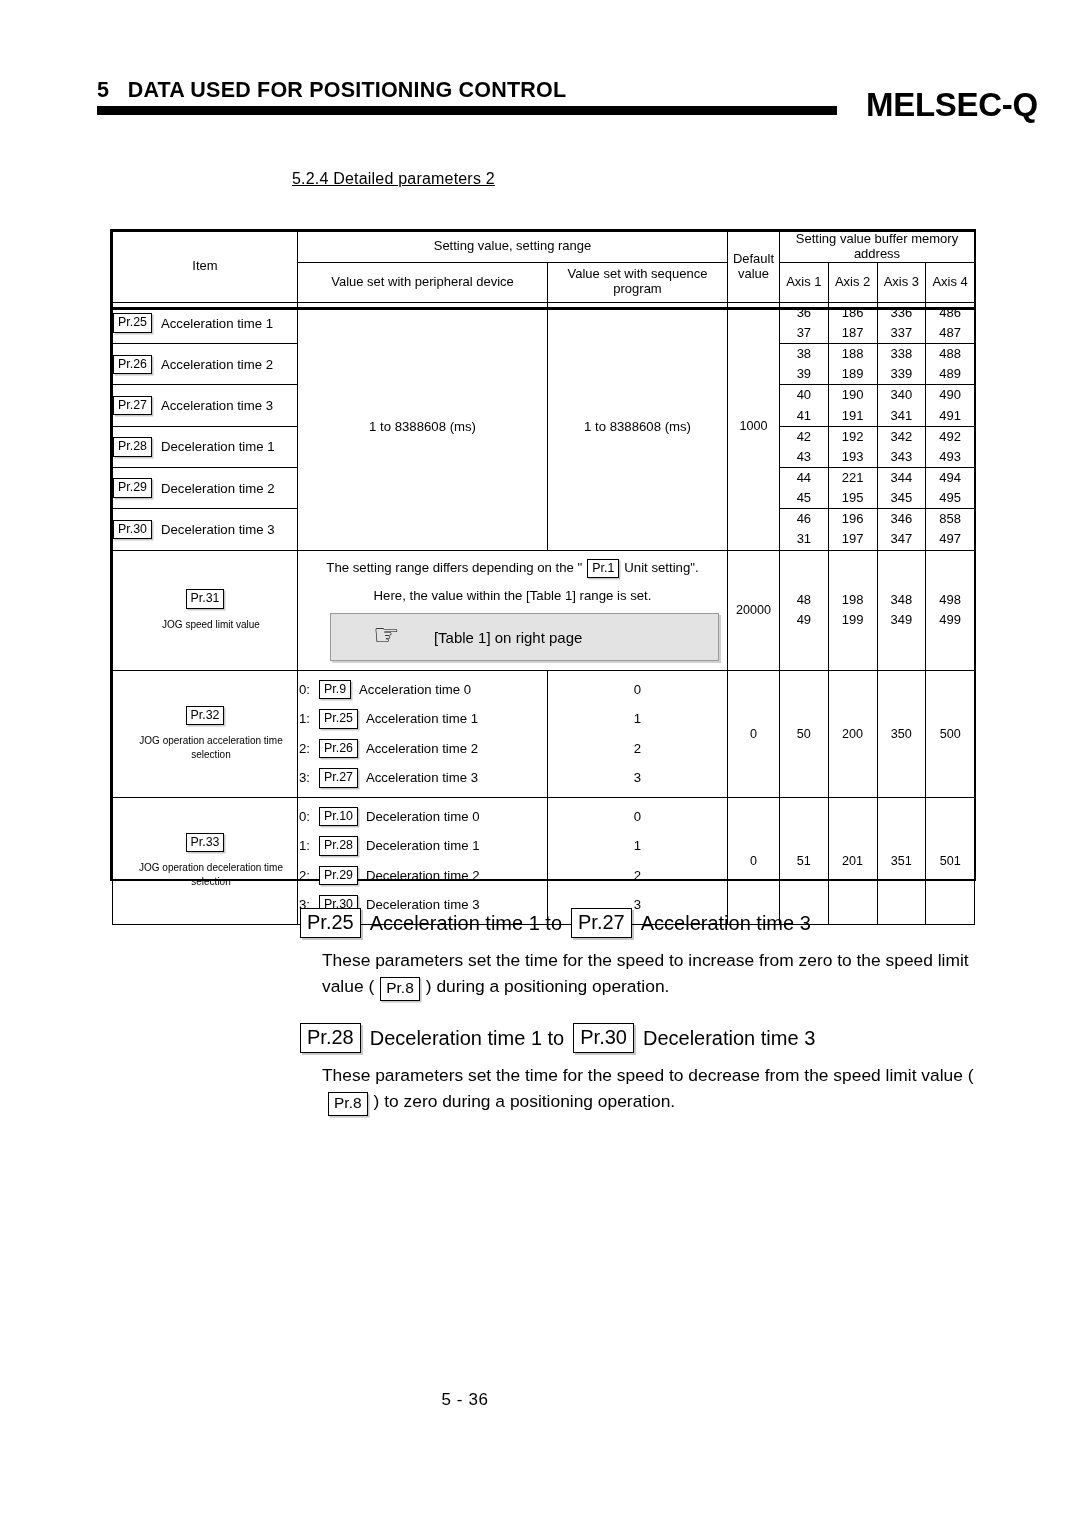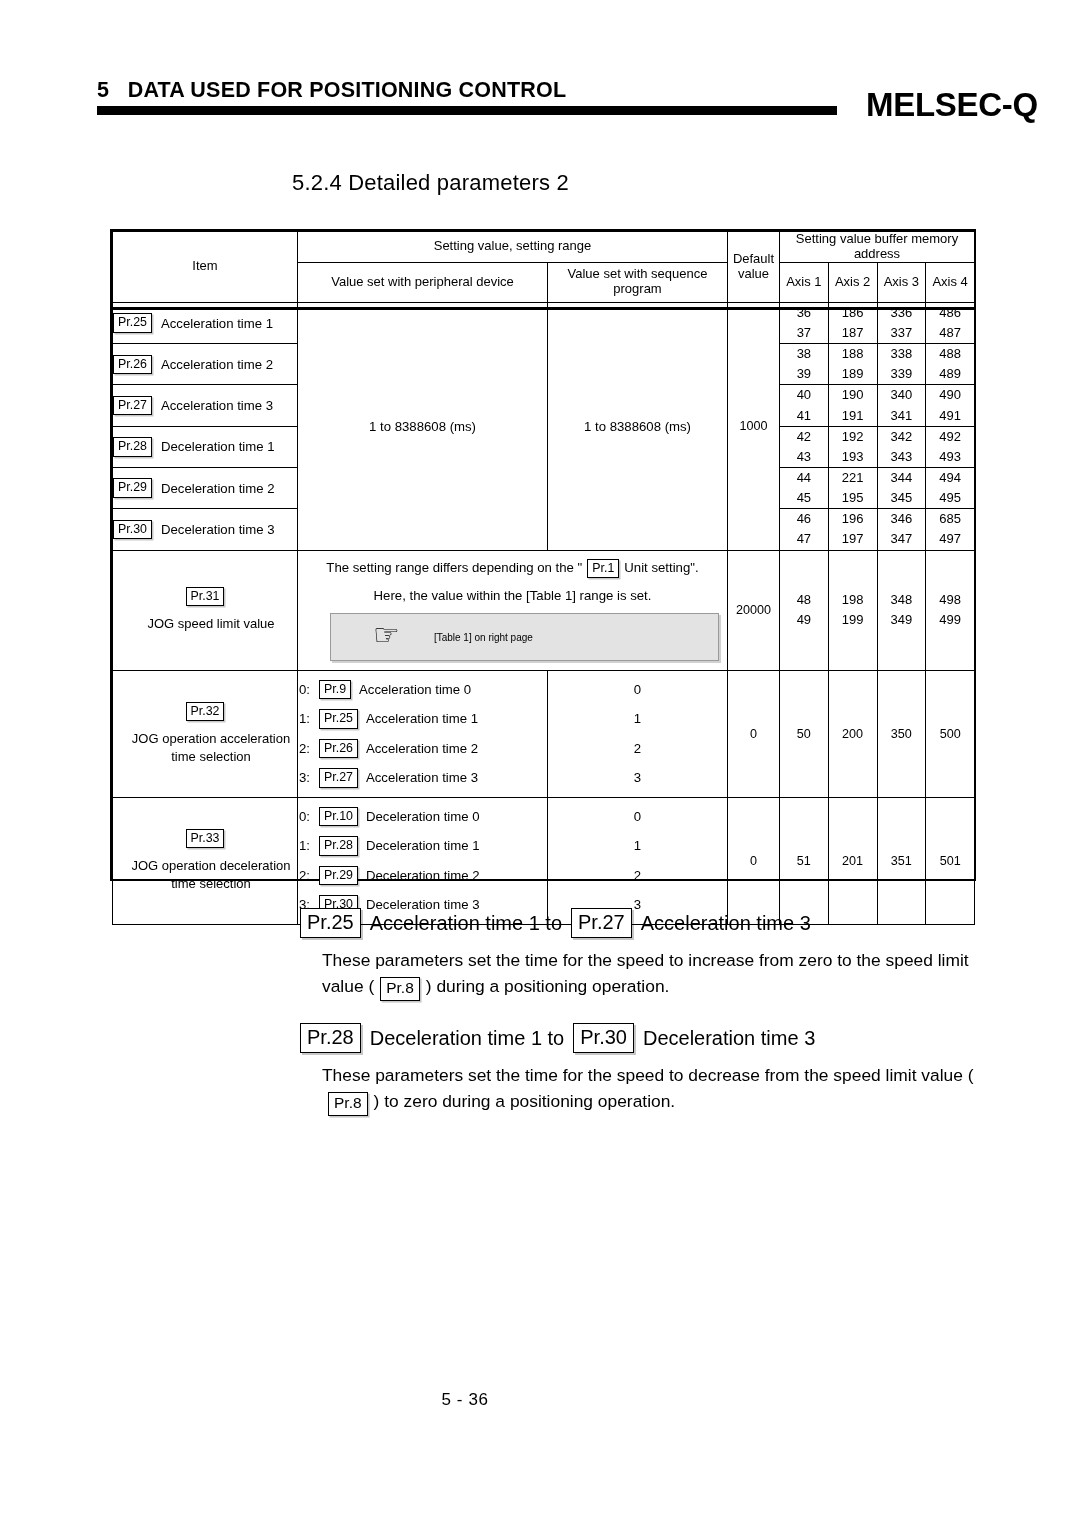--- a/index.html
+++ b/index.html
@@ -46,23 +46,24 @@
     left: 866px; top: 86px;
     font-size: 33px;
     font-weight: bold;
     letter-spacing: -0.3px;
   }
 
   
   #section-title {
     position: absolute;
     left: 292px; top: 170px;
-    font-size: 22px;
+    font-size: 16px;
     letter-spacing: 0.2px;
     white-space: pre;
+    text-decoration: underline;
   }
 
   
   #param-table {
     position: absolute;
     left: 112px; top: 231px;
     width: 862px;
     border-collapse: collapse;
     table-layout: fixed;
     font-size: 12.6px;
@@ -103,21 +104,21 @@
     text-align: left;
     padding: 6px 0 6px 8px;
     height: 37px;
   }
   .item-cell-tall {
     text-align: left;
     vertical-align: middle;
     padding: 8px 0 8px 8px;
   }
   .item-line { display: flex; align-items: center; gap: 9px; }
-  .item-name2 { margin-left: 12px; margin-top: 9px; font-size: 13px; line-height: 1.35; }
+  .item-name2 { margin-left: 12px; margin-top: 9px; font-size: 10px; line-height: 1.35; }
 
   
   .pr {
     display: inline-block;
     border: 1px solid #000;
     padding: 0px 4px 1px 4px;
     font-size: 12.4px;
     line-height: 1.32;
     background: #fff;
     white-space: nowrap;
@@ -165,21 +166,21 @@
     margin-left: 32px;
     margin-right: 8px;
     padding-left: 42px;
   }
   .hand-icon {
     font-size: 30px;
     line-height: 1;
     margin-right: 34px;
     transform: translateY(-2px);
   }
-  .note-text { font-size: 10px; }
+  .note-text { font-size: 15px; }
 
   
   .opt-cell { text-align: left; padding: 7px 0 7px 8px; }
   .opt-row {
     display: flex; align-items: center;
     gap: 8px;
     height: 29.5px;
     font-size: 13.2px;
   }
   .opt-idx { width: 13px; }
@@ -385,32 +386,32 @@
 
   <tr>
     <td class="item-cell">
       <span class="item-line">
         <span class="pr">Pr.30</span>
         <span class="item-label">Deceleration time 3</span>
       </span>
     </td>
     <td class="addr2">
       <div>46</div>
-      <div>47</div>
+      <div>31</div>
     </td>
     <td class="addr2">
       <div>196</div>
       <div>197</div>
     </td>
     <td class="addr2">
       <div>346</div>
       <div>347</div>
     </td>
     <td class="addr2">
-      <div>685</div>
+      <div>858</div>
       <div>497</div>
     </td>
   </tr>
 
   <tr>
     <td class="item-cell-tall" style="height:120px;">
       <span class="pr">Pr.31</span>
       <div class="item-name2">JOG speed limit value</div>
     </td>
     <td class="desc-cell" colspan="2">

